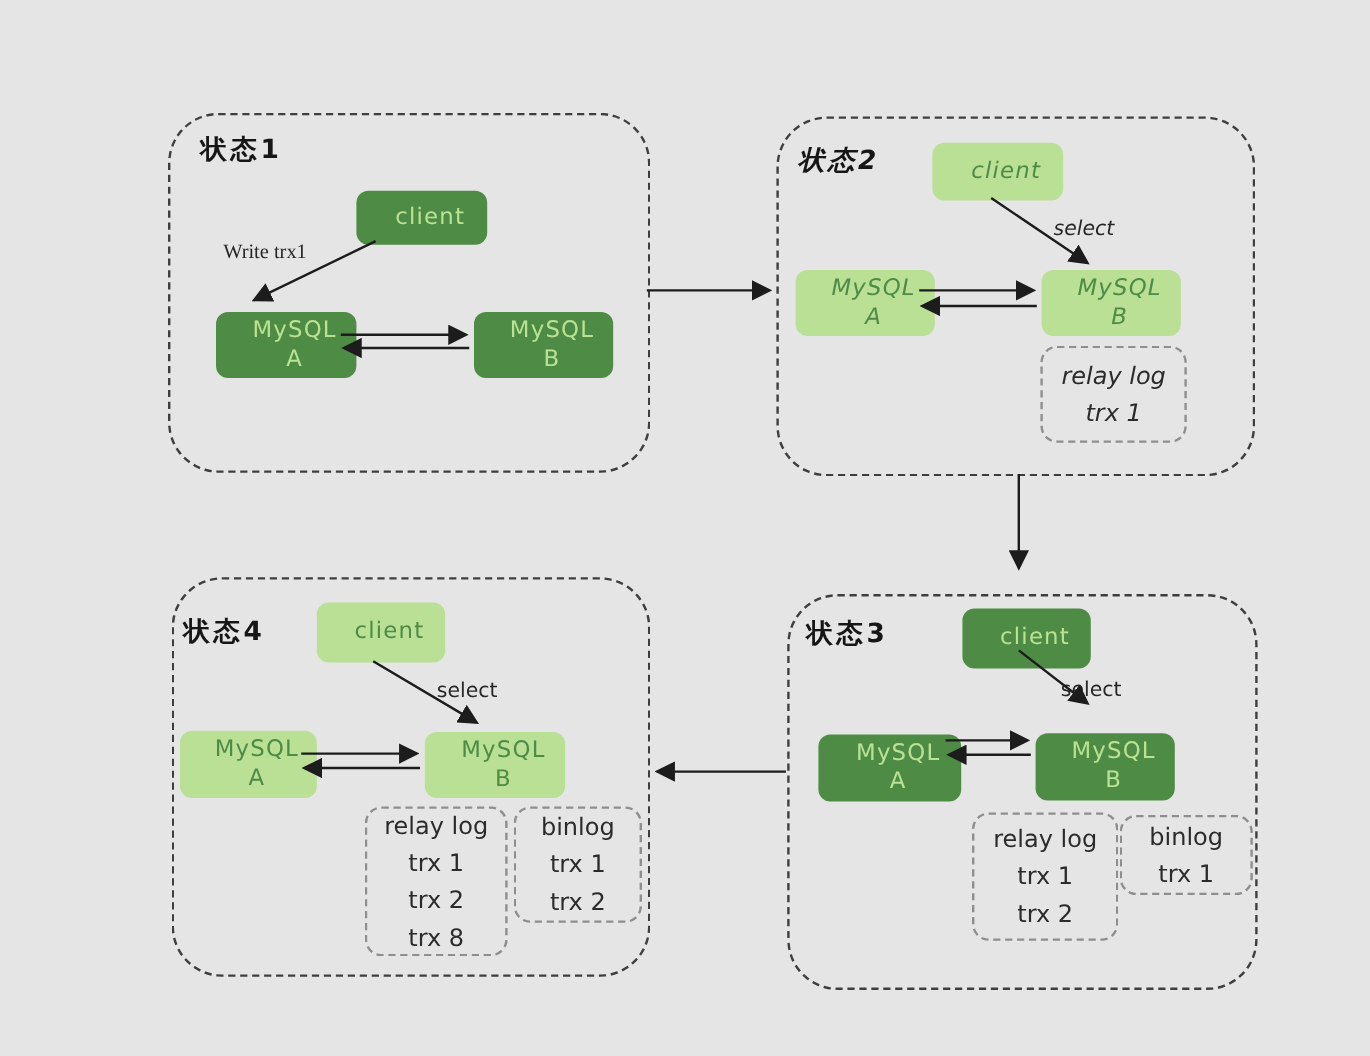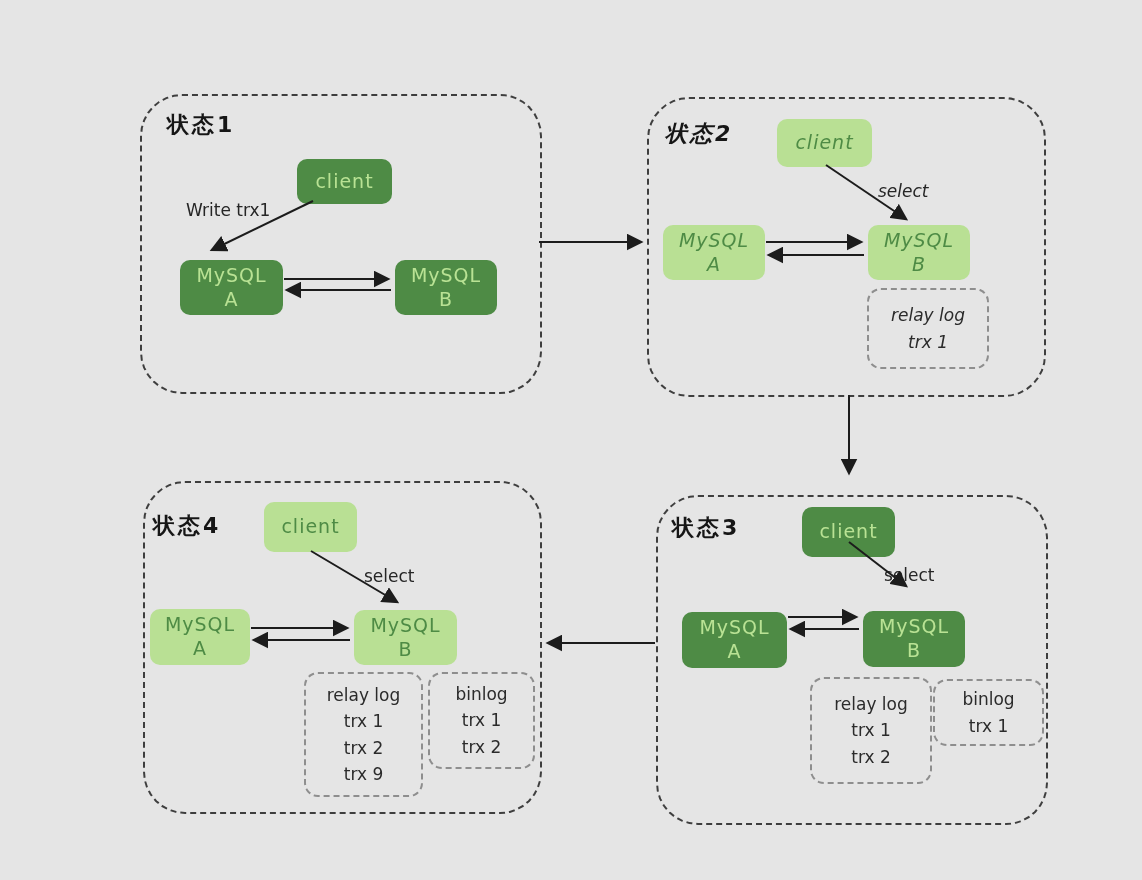--- a/index.html
+++ b/index.html
@@ -16,29 +16,29 @@
     position:absolute;font-size:22px;font-weight:bold;color:#161616;
     letter-spacing:3px;white-space:nowrap;
   }
   #panel-1 .panel-title{left:25px;top:14px;}
   #panel-2 .panel-title{left:16px;top:20px;}
   #panel-3 .panel-title{left:14px;top:16px;}
   #panel-4 .panel-title{left:8px;top:28px;}
   .node{
     position:absolute;border-radius:10px;display:flex;flex-direction:column;
     align-items:center;justify-content:center;text-align:center;
-    font-size:19px;letter-spacing:1px;line-height:1.25;
+    font-size:19px;letter-spacing:1px;line-height:1.25;padding-left:14px;
   }
   .node.dark{background:#4e8b45;color:#b9e294;}
   .node.light{background:#b9e094;color:#4e8b45;}
   
   #p1-client{left:155px;top:63px;width:95px;height:45px;}
   #p1-a{left:38px;top:164px;width:103px;height:55px;}
   #p1-b{left:253px;top:164px;width:102px;height:55px;}
-  #p1-label{left:44px;top:104px;}
+  #p1-label{left:44px;top:104px;font-family:Liberation Serif, serif;}
   
   #p2-client{left:128px;top:20px;width:95px;height:48px;}
   #p2-a{left:14px;top:126px;width:102px;height:55px;}
   #p2-b{left:219px;top:126px;width:102px;height:55px;}
   #p2-label{left:229px;top:82px;}
   #p2-relay{left:218px;top:189px;width:118px;height:77px;}
   
   #p3-client{left:144px;top:10px;width:93px;height:50px;}
   #p3-a{left:24px;top:115px;width:105px;height:56px;}
   #p3-b{left:205px;top:114px;width:102px;height:56px;}
@@ -51,21 +51,21 @@
   #p4-b{left:209px;top:127px;width:103px;height:55px;}
   #p4-label{left:219px;top:83px;}
   #p4-relay{left:159px;top:189px;width:115px;height:121px;}
   #p4-binlog{left:283px;top:189px;width:103px;height:93px;}
   .edge-label{
     position:absolute;font-size:17px;color:#262626;white-space:nowrap;
   }
   .logbox{
     position:absolute;border:2px dashed #8e8e8e;border-radius:14px;
     color:#2b2b2b;display:flex;flex-direction:column;align-items:center;
-    justify-content:center;text-align:center;font-size:17px;line-height:1.55;
+    justify-content:center;text-align:center;font-size:20px;line-height:1.55;
   }
   .arrows{position:absolute;left:0;top:0;width:1142px;height:880px;pointer-events:none;}
   .arrows line{stroke:#1c1c1c;stroke-width:2;}
 </style>
 </head>
 <body>
 
 <div class="canvas">
 
   <section class="panel" id="panel-1">
@@ -140,21 +140,21 @@
       <span>A</span>
     </div>
     <div class="node light" id="p4-b">
       <span>MySQL</span>
       <span>B</span>
     </div>
     <div class="logbox" id="p4-relay">
       <div>relay log</div>
       <div>trx 1</div>
       <div>trx 2</div>
-      <div>trx 9</div>
+      <div>trx 8</div>
     </div>
     <div class="logbox" id="p4-binlog">
       <div>binlog</div>
       <div>trx 1</div>
       <div>trx 2</div>
     </div>
   </section>
 
   <svg class="arrows">
     <defs>

